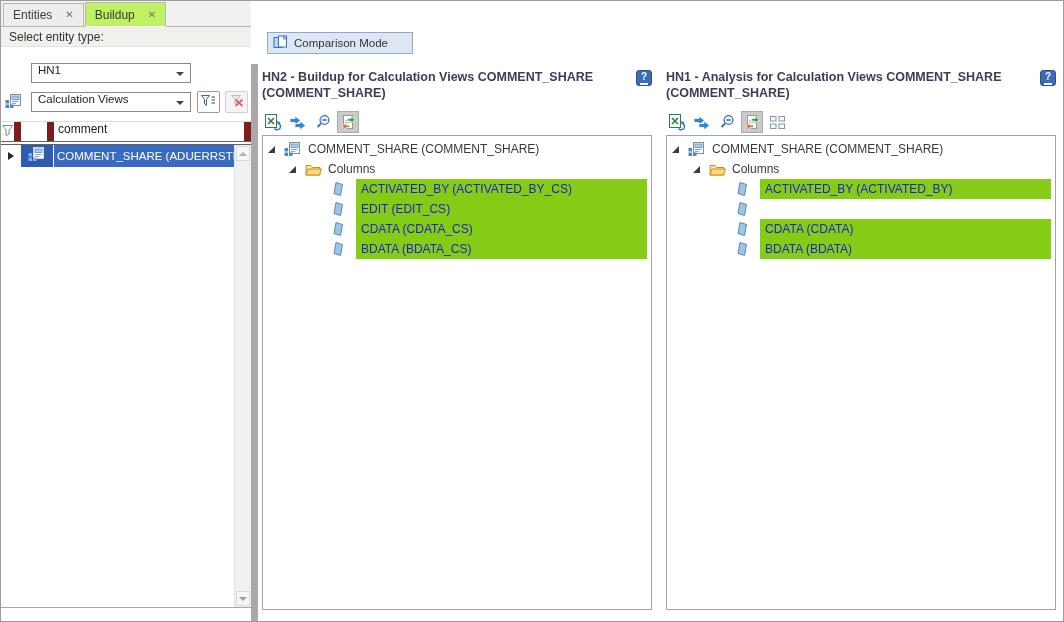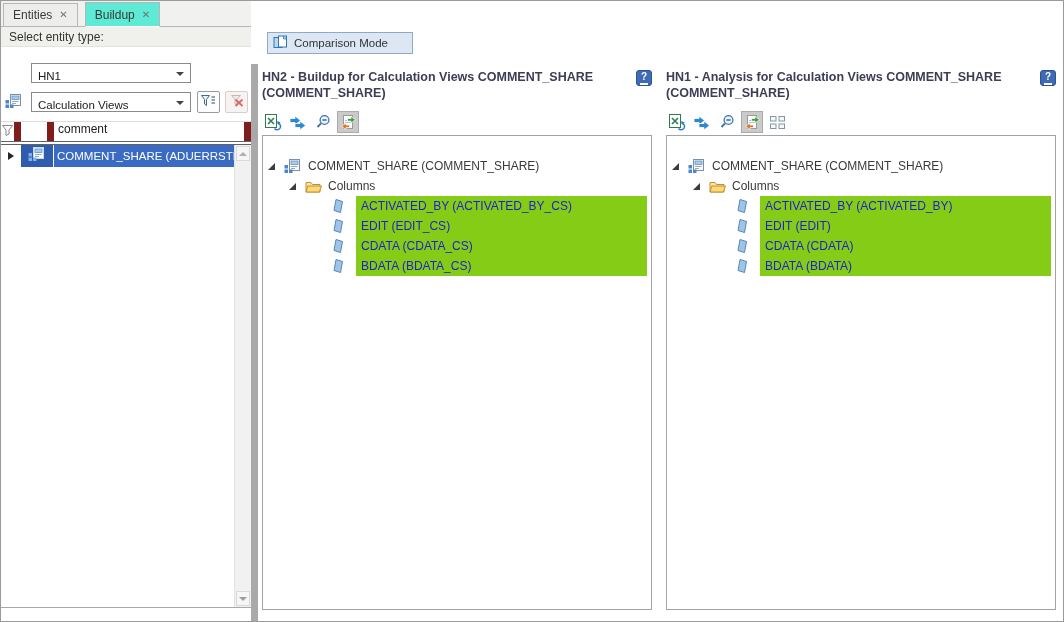--- a/index.html
+++ b/index.html
@@ -6,26 +6,26 @@
   html,body { background:#e8e8e8; }
   .app {
     position:relative; width:1064px; height:622px;
     background:#fff; border:1px solid #9b9b9b;
     font-family:"Liberation Sans", sans-serif; overflow:hidden;
   }
 
   
   .sidebar { position:absolute; left:0; top:0; width:250px; height:620px; background:#fff; }
   .tabstrip { height:26px; background:#f1f1ef; border-bottom:1px solid #b6b6b6; display:flex; align-items:flex-end; padding-left:2px; }
-  .tab { position:relative; top:1px; height:24px; display:flex; align-items:center; gap:7px; padding:0 9px; font-size:12px; color:#3a3a3a; background:#ededeb; border:1px solid #b6b6b6; margin-right:7px; }
-  .tab.active { background:#5eead4; height:25px; border-bottom:1px solid #fff; }
+  .tab { position:relative; top:1px; height:24px; display:flex; align-items:center; gap:13px; padding:0 9px; font-size:12px; color:#3a3a3a; background:#ededeb; border:1px solid #b6b6b6; margin-right:1px; }
+  .tab.active { background:#bef264; height:25px; border-bottom:1px solid #fff; }
   .tab-close { font-size:10px; color:#707070; line-height:1; }
   .entity-header { height:20px; background:#f0f0ec; border-bottom:1px solid #e2e2de; display:flex; align-items:center; padding-left:8px; font-size:12px; color:#333; }
 
-  .combo { position:absolute; left:30px; width:160px; height:20px; background:#fff; border:1px solid #8a8a8a; display:flex; align-items:flex-end; padding:16px 18px 0 6px; font-size:11.5px; color:#222; }
+  .combo { position:absolute; left:30px; width:160px; height:20px; background:#fff; border:1px solid #8a8a8a; display:flex; align-items:flex-start; padding:0 18px 0 6px; font-size:11.5px; color:#222; }
   .combo-arrow { position:absolute; right:6px; top:8px; width:0; height:0; border-left:4px solid transparent; border-right:4px solid transparent; border-top:4px solid #444; }
   .combo1 { top:62px; }
   .combo2 { top:91px; }
   .side-entity-icon { position:absolute; left:4px; top:93px; }
   .sq-btn { position:absolute; top:90px; width:23px; height:22px; background:#fdfdfd; border:1px solid #9a9a9a; border-radius:2px; display:flex; align-items:center; justify-content:center; }
   .filter-btn { left:196px; }
   .clearfilter-btn { left:224px; background:#f7f3f3; border-color:#d9cccc; }
 
   .etable { position:absolute; left:0; top:120px; width:250px; bottom:13px; border-top:1px solid #dcdcdc; border-bottom:1px solid #a8a8a8; }
   .ehead { height:19px; display:flex; }
@@ -53,21 +53,21 @@
   .cmp-btn { position:absolute; left:9px; top:31px; height:22px; display:inline-flex; align-items:center; gap:6px; padding:0 24px 0 5px; background:#dce7f3; border:1px solid #8fa9c6; font-size:11.5px; color:#333; cursor:default; }
   .panels { position:absolute; left:4px; top:68px; bottom:11px; display:flex; gap:14px; }
   .panel { width:390px; display:flex; flex-direction:column; }
   .panel-head { display:flex; min-height:40px; }
   .panel-title { flex:1; font-weight:bold; font-size:12.5px; color:#3d3d55; line-height:1.3; padding-right:12px; }
   .help-icon { width:16px; height:16px; margin-top:1px; background:#3e6bb4; border:1px solid #2d5292; border-radius:3px; color:#fff; font-weight:bold; font-size:10px; display:flex; flex-direction:column; align-items:center; justify-content:center; line-height:1; flex:none; }
   .help-icon::after { content:""; width:8px; height:2px; background:#fff; margin-top:1px; }
   .panel-toolbar { height:26px; display:flex; align-items:center; gap:3px; }
   .tool-btn { width:22px; height:22px; display:flex; align-items:center; justify-content:center; border:1px solid transparent; }
   .tool-btn.active { background:#cacaca; border-color:#ababab; }
-  .tree-box { flex:1; border:1px solid #a3a3a3; background:#fff; padding-top:20px; overflow:hidden; }
+  .tree-box { flex:1; border:1px solid #a3a3a3; background:#fff; padding-top:3px; overflow:hidden; }
   .tree-row { height:20px; display:flex; align-items:center; font-size:12px; color:#3a3a3a; white-space:nowrap; }
   .lvl1 { padding-left:5px; } .lvl2 { padding-left:26px; } .lvl3 { padding-left:70px; }
   .expander { width:0; height:0; border-bottom:7px solid #3c3c3c; border-left:7px solid transparent; margin-right:9px; flex:none; }
   .t-ico { margin-right:6px; flex:none; display:flex; }
   .hl { flex:1; align-self:stretch; display:flex; align-items:center; background:#84cc16; color:#2222cc; padding-left:5px; margin-left:6px; margin-right:4px; overflow:hidden; }
 </style>
 </head>
 <body>
 
 <div class="app">
@@ -385,23 +385,20 @@
             <span class="hl">
                 <span>ACTIVATED_BY (ACTIVATED_BY)</span>
               </span>
           </div>
           <div class="tree-row lvl3">
             <span class="t-ico">
               <svg width="11" height="14" viewBox="0 0 11 14">
                   <polygon points="3,0.5 9.5,2.5 7.5,13.5 1,11.5" fill="#9fc4e6" stroke="#5588bb"></polygon>
                 </svg>
             </span>
-            <span class="hl">
-                <span>EDIT (EDIT)</span>
-              </span>
           </div>
           <div class="tree-row lvl3">
             <span class="t-ico">
               <svg width="11" height="14" viewBox="0 0 11 14">
                   <polygon points="3,0.5 9.5,2.5 7.5,13.5 1,11.5" fill="#9fc4e6" stroke="#5588bb"></polygon>
                 </svg>
             </span>
             <span class="hl">
                 <span>CDATA (CDATA)</span>
               </span>

